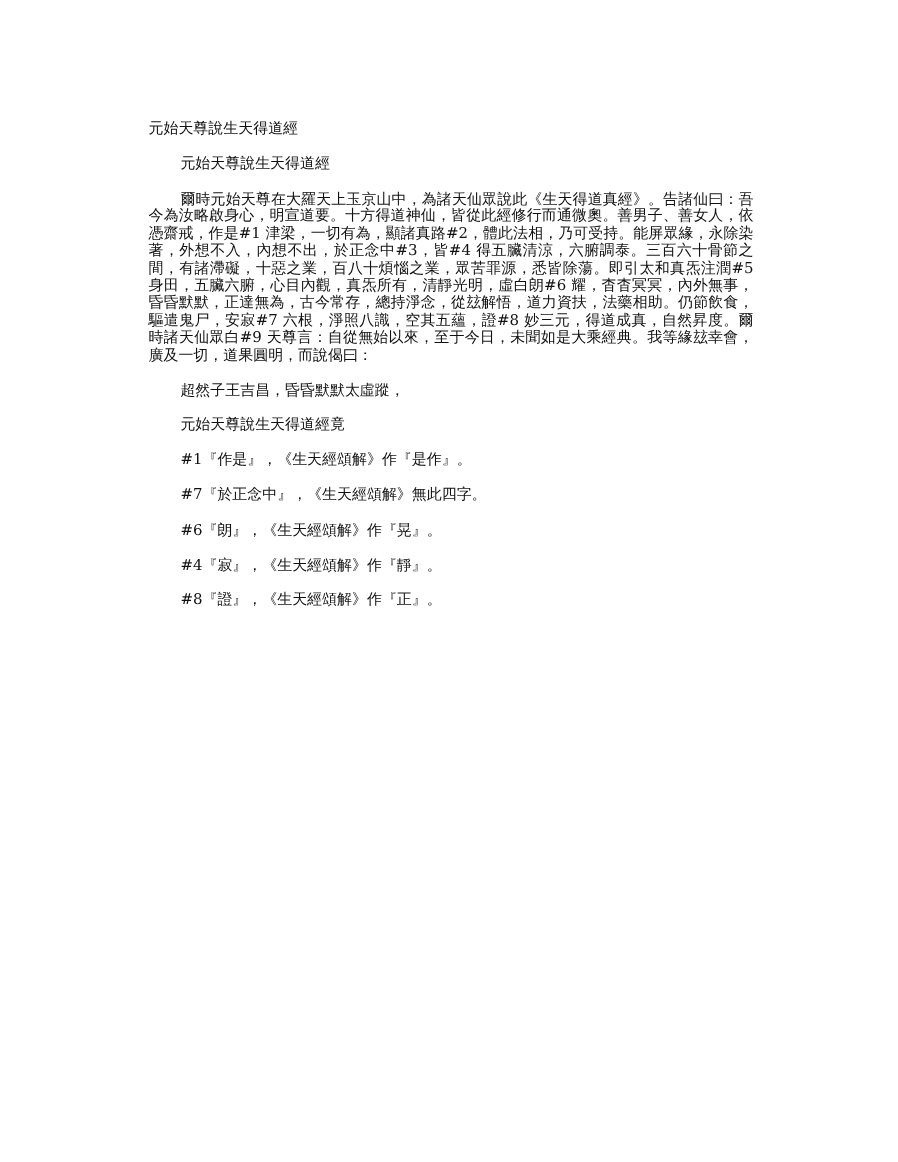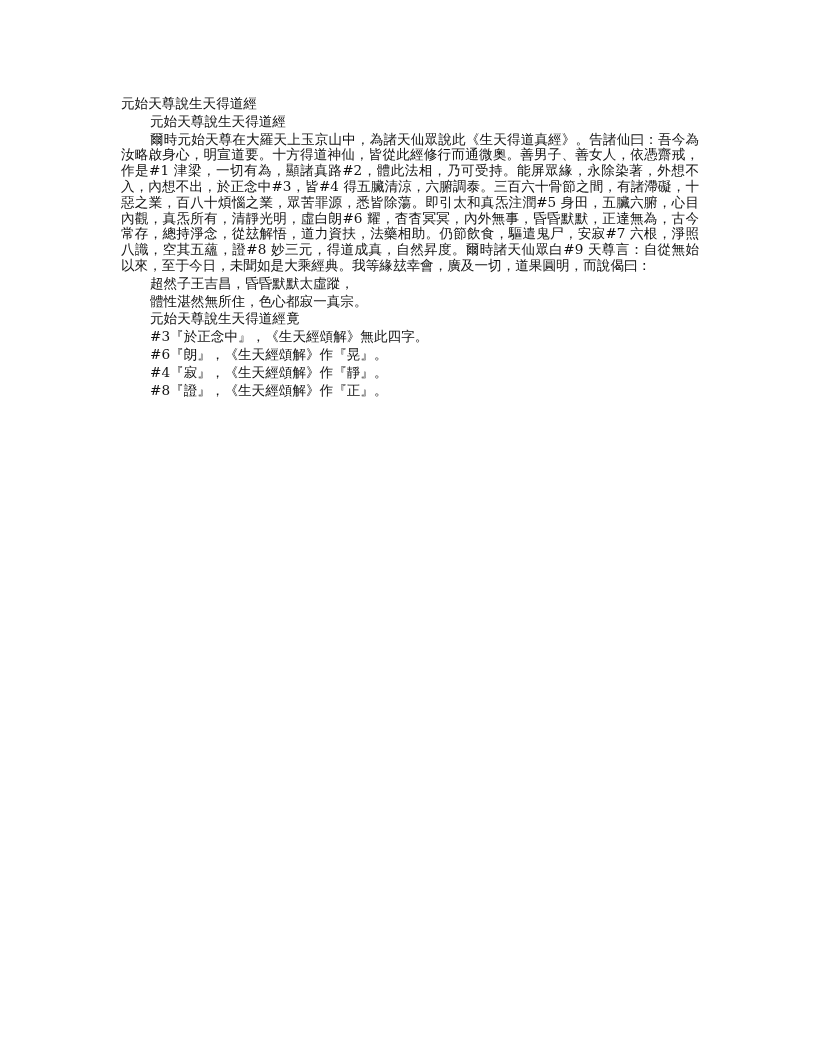--- a/index.html
+++ b/index.html
@@ -7,32 +7,32 @@
   .page {
     position: absolute;
     left: 119px;
     top: 94px;
     width: 582px;
     font-family: "DejaVu Serif", "Liberation Serif", serif;
     font-size: 13.6px;
     line-height: 15.8px;
     color: #111111;
   }
-  .line { margin: 2px; white-space: normal; word-break: break-all; text-align: justify; }
+  .line { margin: 16px; white-space: normal; word-break: break-all; text-align: justify; }
   .indent1 { padding-left: 29px; }
   .para { text-indent: 29px; }
   .note { padding-left: 29px; white-space: nowrap; }
 </style>
 </head>
 <body>
 
 <div class="page">
   <p class="line">元始天尊說生天得道經</p>
   <p class="line indent1">元始天尊說生天得道經</p>
   <p class="line para">爾時元始天尊在大羅天上玉京山中，為諸天仙眾說此《生天得道真經》。告諸仙曰：吾今為汝略啟身心，明宣道要。十方得道神仙，皆從此經修行而通微奧。善男子、善女人，依憑齋戒，作是#1 津梁，一切有為，顯諸真路#2，體此法相，乃可受持。能屏眾緣，永除染著，外想不入，內想不出，於正念中#3，皆#4 得五臟清涼，六腑調泰。三百六十骨節之間，有諸滯礙，十惡之業，百八十煩惱之業，眾苦罪源，悉皆除蕩。即引太和真炁注潤#5 身田，五臟六腑，心目內觀，真炁所有，清靜光明，虛白朗#6 耀，杳杳冥冥，內外無事，昏昏默默，正達無為，古今常存，總持淨念，從玆解悟，道力資扶，法藥相助。仍節飲食，驅遣鬼尸，安寂#7 六根，淨照八識，空其五蘊，證#8 妙三元，得道成真，自然昇度。爾時諸天仙眾白#9 天尊言：自從無始以來，至于今日，未聞如是大乘經典。我等緣玆幸會，廣及一切，道果圓明，而說偈曰：</p>
   <p class="line indent1">超然子王吉昌，昏昏默默太虛蹤，</p>
-  <p class="line indent1">體性湛然無所住，色心都寂一真宗。</p>
   <p class="line indent1">元始天尊說生天得道經竟</p>
-  <p class="line note">#3『於正念中』，《生天經頌解》無此四字。</p>
+  <p class="line note">#1『作是』，《生天經頌解》作『是作』。</p>
+  <p class="line note">#7『於正念中』，《生天經頌解》無此四字。</p>
   <p class="line note">#6『朗』，《生天經頌解》作『晃』。</p>
   <p class="line note">#4『寂』，《生天經頌解》作『靜』。</p>
   <p class="line note">#8『證』，《生天經頌解》作『正』。</p>
 </div>
 
 </body></html>

